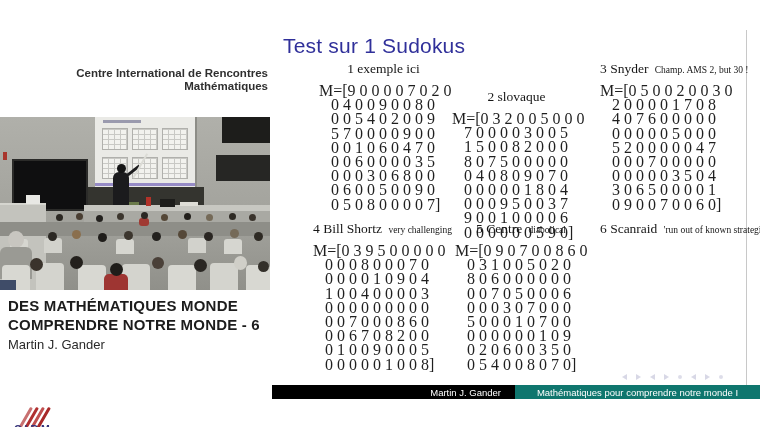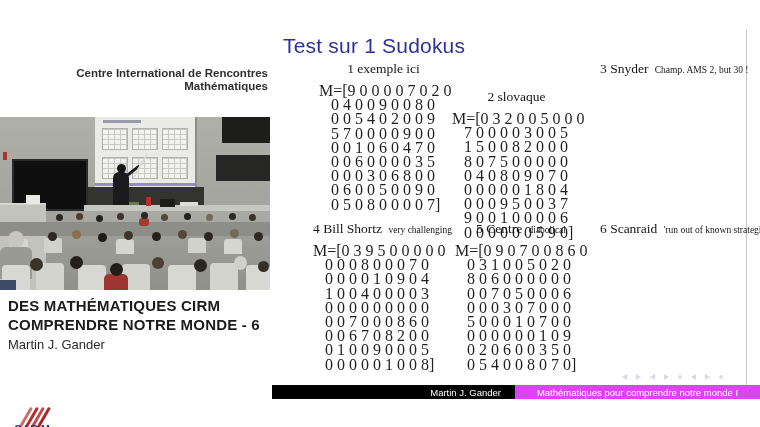--- a/index.html
+++ b/index.html
@@ -44,21 +44,21 @@
   .s-head{text-align:center;white-space:nowrap;font-family:"Liberation Serif",serif;
           font-size:13.5px;color:#161616;}
   .s-note{font-size:9.5px;margin-left:3px;}
   .s-matrix{margin:7px 0 0;font-family:Liberation Serif, serif;
             font-size:16px;line-height:14.2px;color:#1f1f1f;letter-spacing:0;}
 
   
   .bar{top:385px;height:14px;display:flex;align-items:center;color:#fff;
        font-size:9.5px;box-sizing:border-box;}
   .bar-black{left:272px;width:243px;background:#000;justify-content:flex-end;padding-right:14px;}
-  .bar-blue{left:515px;width:245px;background:#d946ef;justify-content:center;}
+  .bar-blue{left:515px;width:245px;background:#0f766e;justify-content:center;}
 
   
   .navghost{left:622px;top:374px;display:flex;gap:9px;align-items:center;opacity:.55;}
   .tri-l{width:0;height:0;border-top:3px solid transparent;border-bottom:3px solid transparent;
          border-right:5px solid #b9b9d2;}
   .tri-r{width:0;height:0;border-top:3px solid transparent;border-bottom:3px solid transparent;
          border-left:5px solid #b9b9d2;}
   .dotg{width:4px;height:4px;border-radius:50%;background:#c3c3d8;}
 </style>
 </head>
@@ -157,21 +157,21 @@
       <div class="hd" style="left:152px;top:140px;width:12px;height:12px;background:#4a4038;"></div>
       <div class="hd" style="left:194px;top:142px;width:13px;height:13px;background:#2a2723;"></div>
       <div class="hd" style="left:234px;top:139px;width:13px;height:14px;background:#d0cfc8;"></div>
       <div class="hd" style="left:258px;top:144px;width:11px;height:11px;background:#33302a;"></div>
 
       <div style="left:0;top:163px;width:16px;height:10px;background:#3f4c68;"></div>
     </div>
   </div>
 
   <div class="abs caption">
-    <div class="cap-line">DES MATHÉMATIQUES CIRM</div>
+    <div class="cap-line">DES MATHÉMATIQUES MONDE</div>
     <div class="cap-line">COMPRENDRE NOTRE MONDE - 6</div>
     <div class="cap-speaker">Martin J. Gander</div>
   </div>
 
   <div class="abs logo">
     <div class="slash" style="left:10px;top:0;background:#c87070;"></div>
     <div class="slash" style="left:16px;top:0;background:#b03030;"></div>
     <div class="slash" style="left:22px;top:0;background:#c05050;"></div>
     <div class="slash" style="left:28px;top:0;background:#a82828;"></div>
     <div class="word">CIRM</div>
@@ -213,20 +213,29 @@
    9 0 0 1 0 0 0 0 6
    0 0 0 0 0 0 5 9 0]</pre>
   </div>
 
   <div class="sudoku" style="left:600px;top:61px;">
     <div class="s-head">
       <span>3</span>
       <span>Snyder</span>
       <span class="s-note">Champ. AMS 2, but 30 !</span>
     </div>
+    <pre class="s-matrix">M=[0 5 0 0 2 0 0 3 0
+   2 0 0 0 0 1 7 0 8
+   4 0 7 6 0 0 0 0 0
+   0 0 0 0 0 5 0 0 0
+   5 2 0 0 0 0 0 4 7
+   0 0 0 7 0 0 0 0 0
+   0 0 0 0 0 3 5 0 4
+   3 0 6 5 0 0 0 0 1
+   0 9 0 0 7 0 0 6 0]</pre>
   </div>
 
   <div class="sudoku" style="left:313px;top:221px;">
     <div class="s-head">
       <span>4</span>
       <span>Bill Shortz</span>
       <span class="s-note">very challenging</span>
     </div>
     <pre class="s-matrix">M=[0 3 9 5 0 0 0 0 0
    0 0 0 8 0 0 0 7 0

